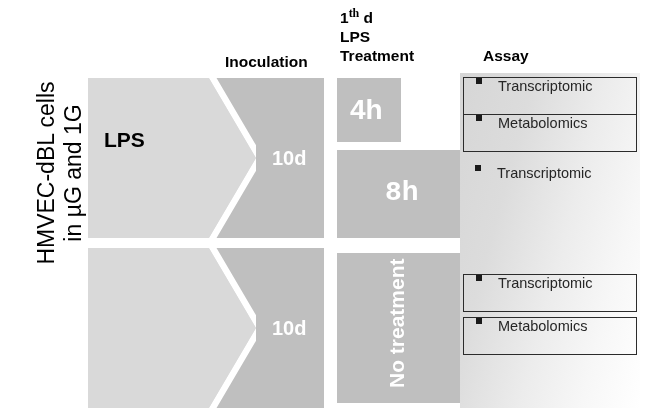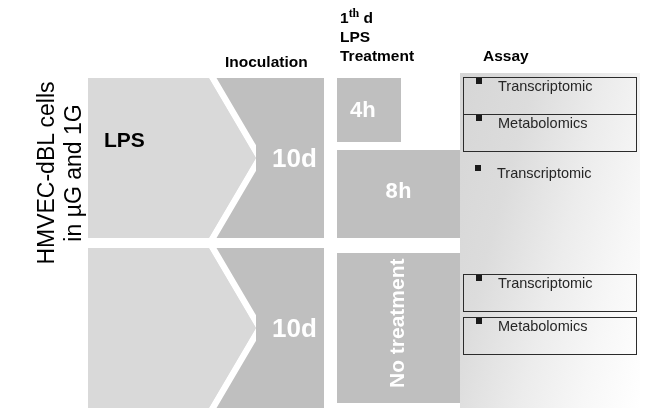--- a/index.html
+++ b/index.html
@@ -56,33 +56,33 @@
   #chev-stroke-bot{left:88px;top:248px;width:168px;height:160px;}
 
   .chev-text{
     position:absolute;color:#000;font-weight:bold;font-size:21px;line-height:27px;
     white-space:nowrap;
   }
   #chev-text-top{left:104px;top:126px;}
   #chev-text-bot{left:104px;top:296px;}
 
   .day-text{
-    position:absolute;color:#ffffff;font-weight:bold;font-size:26px;line-height:26px;
+    position:absolute;color:#ffffff;font-weight:bold;font-size:20px;line-height:26px;
   }
   #day-top{left:272px;top:145px;}
   #day-bot{left:272px;top:315px;}
 
   
   .treat-box{position:absolute;background:#bfbfbf;}
   #treat-4h{left:337px;top:78px;width:64px;height:64px;}
   #treat-8h{left:337px;top:150px;width:123px;height:88px;}
   #treat-none{left:337px;top:253px;width:123px;height:150px;}
 
   .treat-label{
-    position:absolute;color:#ffffff;font-weight:bold;font-size:22px;line-height:26px;
+    position:absolute;color:#ffffff;font-weight:bold;font-size:28px;line-height:26px;
     white-space:nowrap;
   }
   #lbl-4h{left:350px;top:97px;}
   #lbl-8h{left:385px;top:180px;font-family:Liberation Mono, monospace;}
 
   .vert-label{
     position:absolute;
     color:#ffffff;font-weight:bold;font-size:21px;line-height:25px;
     transform:rotate(-90deg);transform-origin:center center;
     text-align:center;white-space:nowrap;

